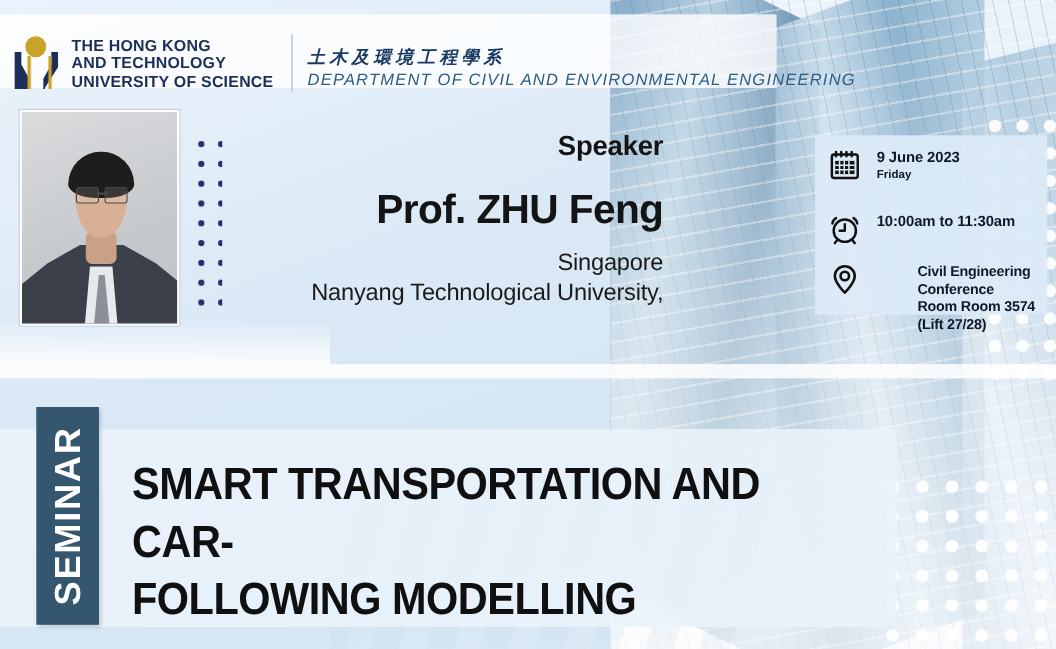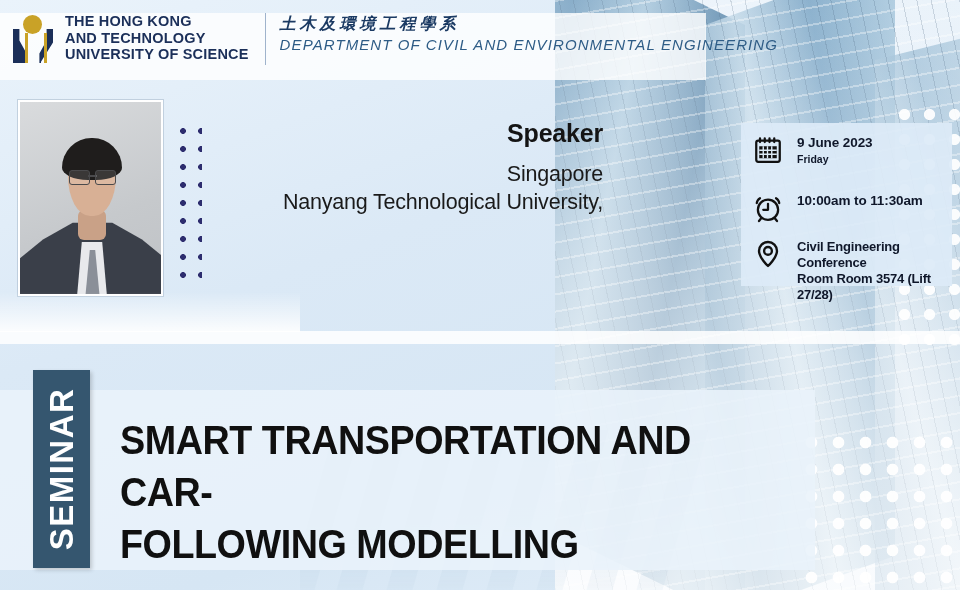--- a/index.html
+++ b/index.html
@@ -84,21 +84,21 @@
     background-size:27px 27px;background-position:5px 5px;
   }
 
   
   .header-band{
     position:absolute;left:0;top:13px;width:706px;height:67px;
     background:rgba(255,255,255,.80);
   }
   .header-inner{
     position:absolute;left:0;top:13px;width:706px;height:70px;
-    display:flex;align-items:flex-start;
+    display:flex;align-items:flex-end;
   }
   .logo-mark{
     position:relative;width:46px;height:52px;margin-left:10px;flex:0 0 auto;
   }
   .logo-mark .ball{
     position:absolute;left:13px;top:2px;width:19px;height:19px;border-radius:50%;
     background:#C9A227;
   }
   .logo-mark .cup{
     position:absolute;left:3px;top:16px;width:40px;height:34px;
@@ -196,21 +196,21 @@
 
   
   .info-card{
     position:absolute;left:741px;top:123px;width:211px;height:163px;
     background:rgba(221,235,247,.93);
     padding:0;
   }
   .info-row{position:absolute;left:12px;display:flex;align-items:flex-start;}
   .info-row.r1{top:12px;}
   .info-row.r2{top:70px;}
-  .info-row.r3{top:116px;}
+  .info-row.r3{top:116px;gap:37px;}
   .info-ico{width:32px;height:32px;flex:0 0 auto;color:#111;}
   .info-ico svg{display:block;width:30px;height:30px;}
   .info-txt{margin-left:12px;color:#0f172a;}
   .info-main{font-size:13.5px;font-weight:bold;line-height:16px;letter-spacing:-.1px;white-space:nowrap;}
   .info-sub{font-size:10.5px;font-weight:bold;line-height:14px;margin-top:1px;}
   .info-loc{font-size:13px;font-weight:bold;line-height:16px;letter-spacing:-.2px;}
 
   
   .mid-band{
     position:absolute;left:0;top:331px;width:960px;height:13px;
@@ -313,20 +313,21 @@
       <i class="l"></i>
         <b></b>
         <i class="r"></i>
     </div>
   </div>
 
   <div class="speaker-dots"></div>
 
   <div class="speaker-block">
     <div class="sp-label">Speaker</div>
+    <div class="sp-name">Prof. ZHU Feng</div>
     <div class="sp-affil">
       <div>Singapore</div>
       <div>Nanyang Technological University,</div>
     </div>
   </div>
 
   <div class="info-card">
 
     <div class="info-row r1">
       <div class="info-ico">

